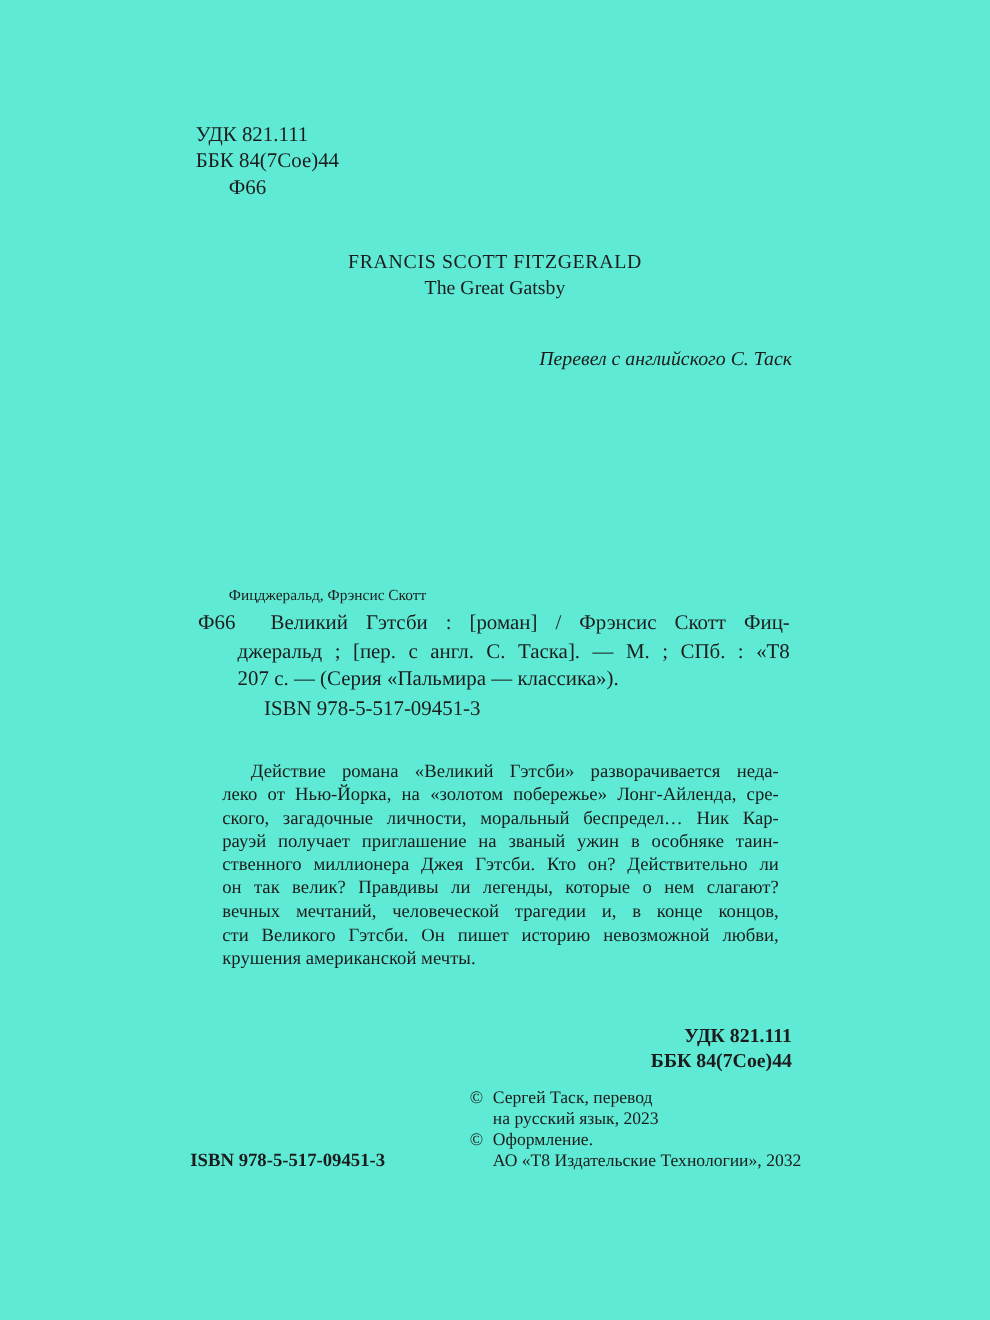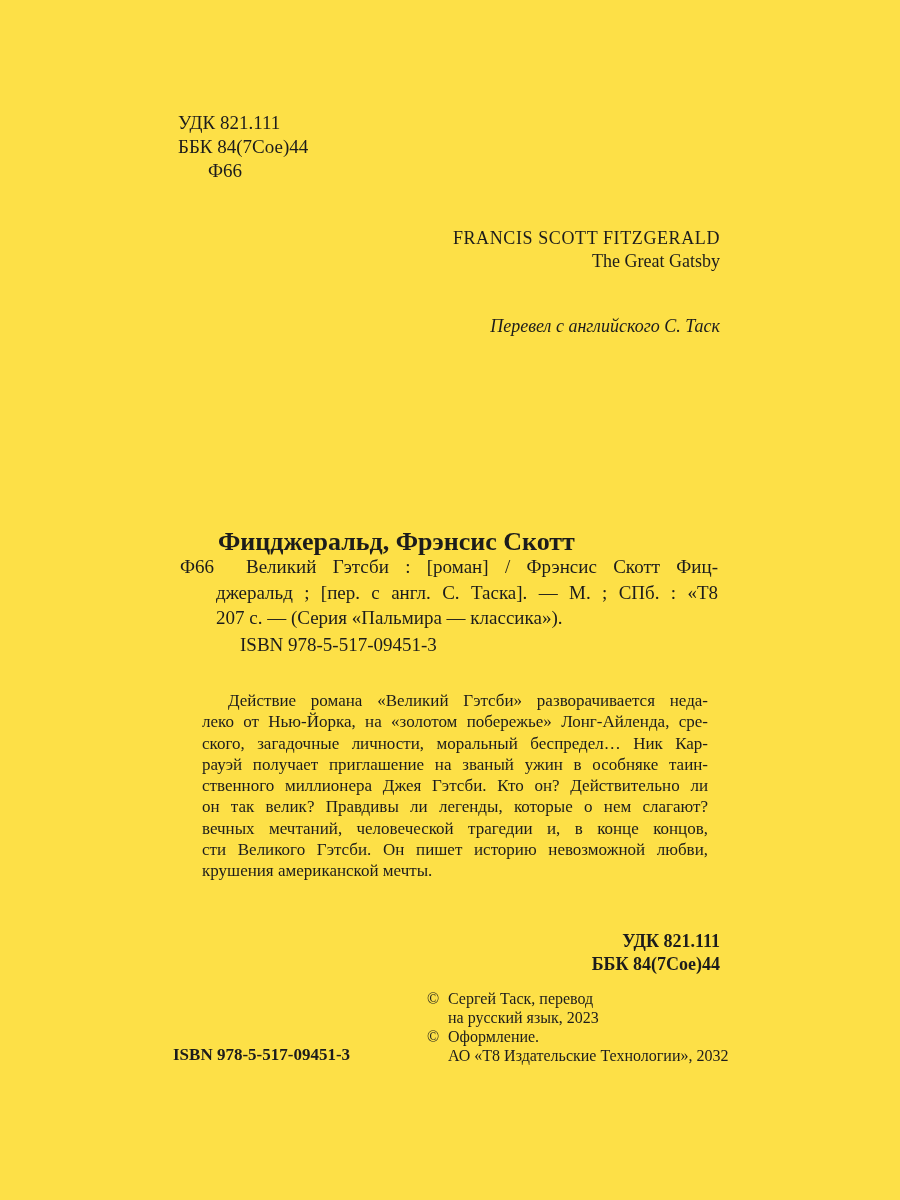--- a/index.html
+++ b/index.html
@@ -4,21 +4,21 @@
 <style>
   html, body {
     margin: 0;
     padding: 0;
     background: #ffffff;
   }
   .page {
     position: relative;
     width: 900px;
     height: 1200px;
-    background: #fde047;
+    background: #5eead4;
     font-family: "Liberation Serif", "DejaVu Serif", serif;
     color: #1c1c1c;
     overflow: hidden;
   }
   
   .top-meta {
     position: absolute;
     left: 178px;
     top: 111px;
     font-size: 19px;
@@ -26,21 +26,21 @@
     white-space: nowrap;
   }
   .top-meta .code-indent { padding-left: 30px; }
 
   
   .title-block {
     position: absolute;
     left: 180px;
     top: 227px;
     width: 540px;
-    text-align: right;
+    text-align: center;
     font-size: 18px;
     line-height: 23px;
   }
   .title-block .author-caps { letter-spacing: 0.6px; }
 
   
   .translator {
     position: absolute;
     left: 180px;
     top: 316px;
@@ -51,23 +51,23 @@
   }
 
   
   .catalog-card {
     position: absolute;
     left: 180px;
     top: 529px;
     width: 538px;
   }
   .catalog-heading {
-    margin-left: 38px;
-    font-weight: bold;
-    font-size: 26px;
+    margin-left: 28px;
+    font-weight: normal;
+    font-size: 14px;
     line-height: 25px;
   }
   .card-body {
     position: relative;
     margin-left: 36px;
     width: 502px;
     font-size: 19px;
     line-height: 25.5px;
   }
   .card-code {

